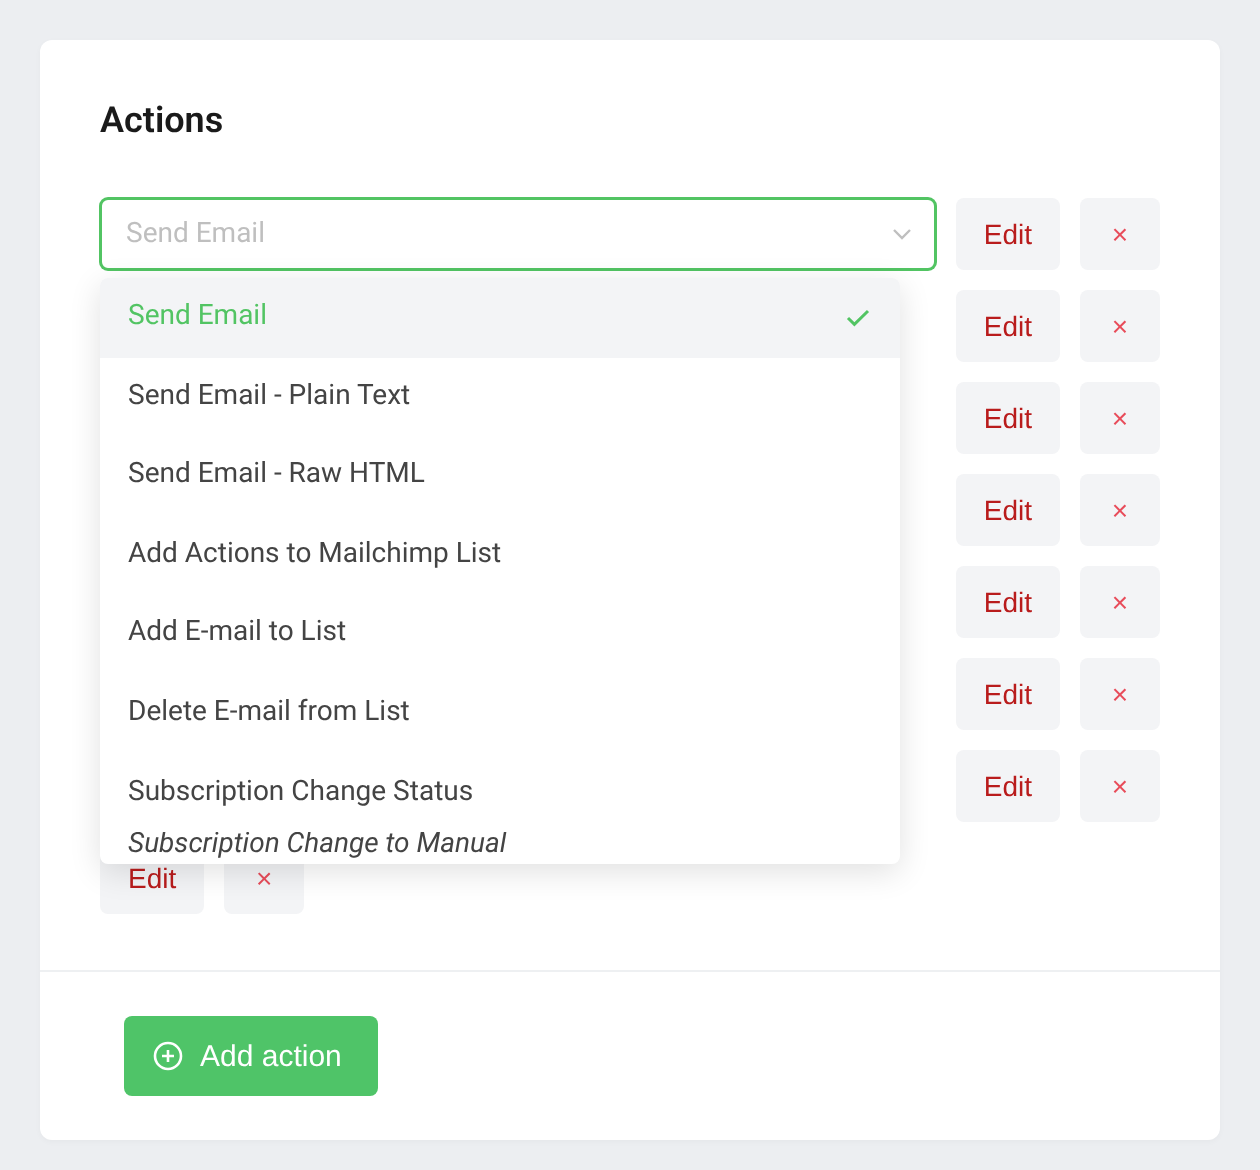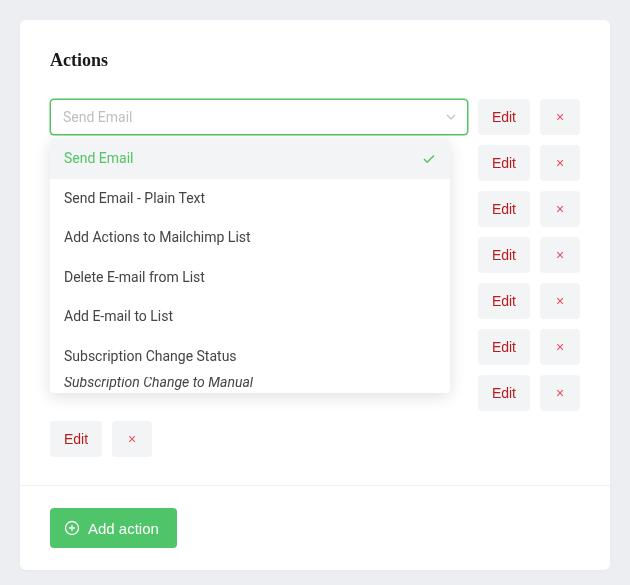--- a/index.html
+++ b/index.html
@@ -19,21 +19,20 @@
       padding: 30px 30px 30px 30px;
       box-shadow: 0 1px 3px rgba(0,0,0,0.03);
       height: 550px;
       position: relative;
     }
     .card-title {
       font-size: 18px;
       font-weight: 600;
       color: #1a1a1a;
       margin-bottom: 28px;
-      font-family: Liberation Serif, serif;
     }
     .action-rows {
       display: flex;
       flex-direction: column;
       gap: 10px;
       position: relative;
     }
     .action-row {
       display: flex;
       gap: 10px;
@@ -111,21 +110,21 @@
       padding-top: 0;
       padding-bottom: 0;
       overflow: hidden;
       align-items: flex-end;
       font-style: italic;
     }
     .check { color: #52c463; display: flex; }
     .footer {
       border-top: 1px solid #eef0f2;
       margin: 24px -30px 0 -30px;
-      padding: 22px 30px 0 30px;
+      padding: 22px 30px 0 42px;
       position: absolute;
       bottom: 22px;
       left: 30px;
       right: 30px;
     }
     .add-btn {
       background: #4fc468;
       color: #fff;
       height: 40px;
       border: none;
@@ -179,27 +178,30 @@
         <span class="check">
           <svg width="14" height="14" viewBox="0 0 14 14">
               <path d="M2 7l3.2 3.2L12 3.5" fill="none" stroke="currentColor" stroke-width="1.5"></path>
             </svg>
         </span>
       </div>
       <div class="dropdown-item">
         <span>Send Email - Plain Text</span>
       </div>
       <div class="dropdown-item">
+        <span>Send Email - Raw HTML</span>
+      </div>
+      <div class="dropdown-item">
         <span>Add Actions to Mailchimp List</span>
       </div>
       <div class="dropdown-item">
+        <span>Add E-mail to List</span>
+      </div>
+      <div class="dropdown-item">
         <span>Delete E-mail from List</span>
-      </div>
-      <div class="dropdown-item">
-        <span>Add E-mail to List</span>
       </div>
       <div class="dropdown-item">
         <span>Subscription Change Status</span>
       </div>
       <div class="dropdown-item clipped">
         <span>Subscription Change to Manual</span>
       </div>
     </div>
 
     <div class="action-row">

